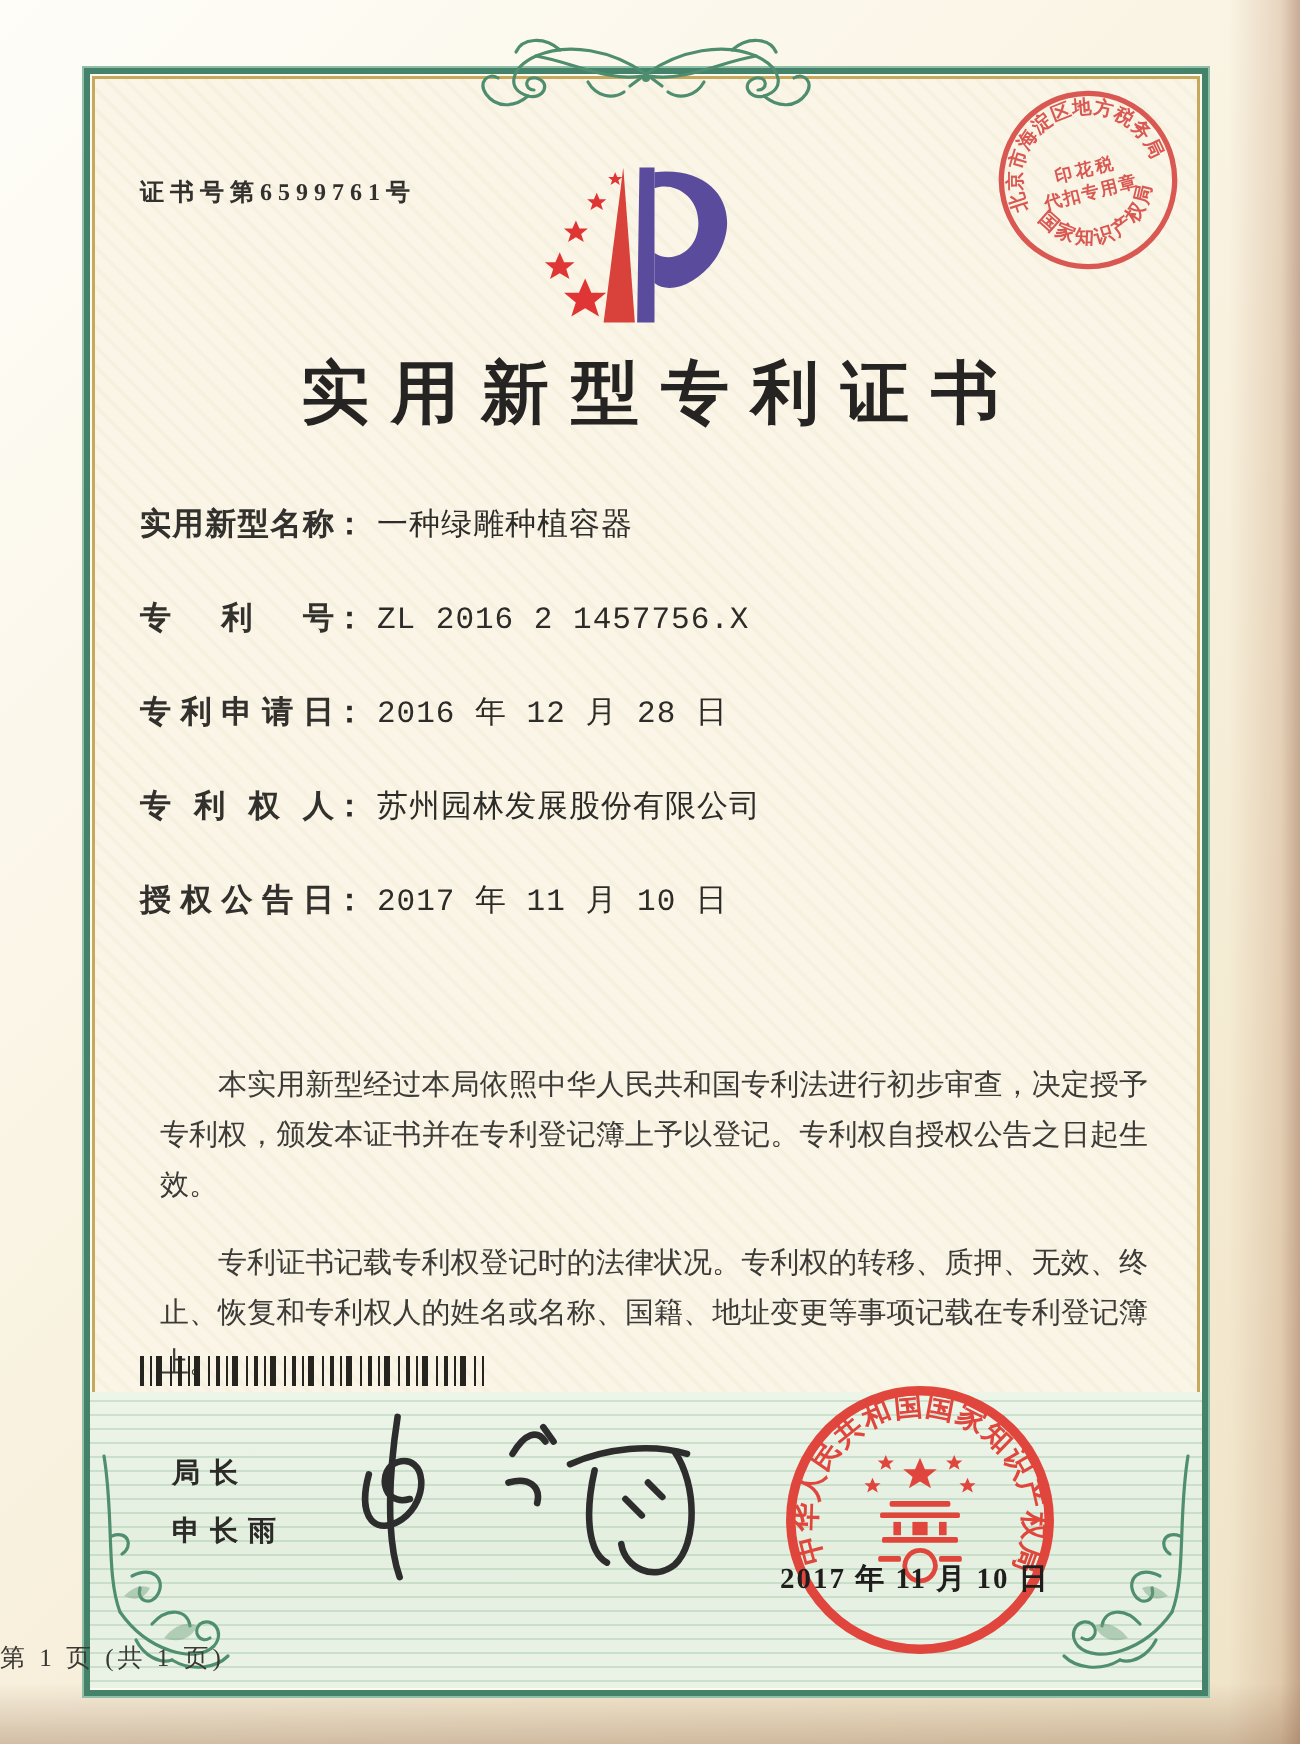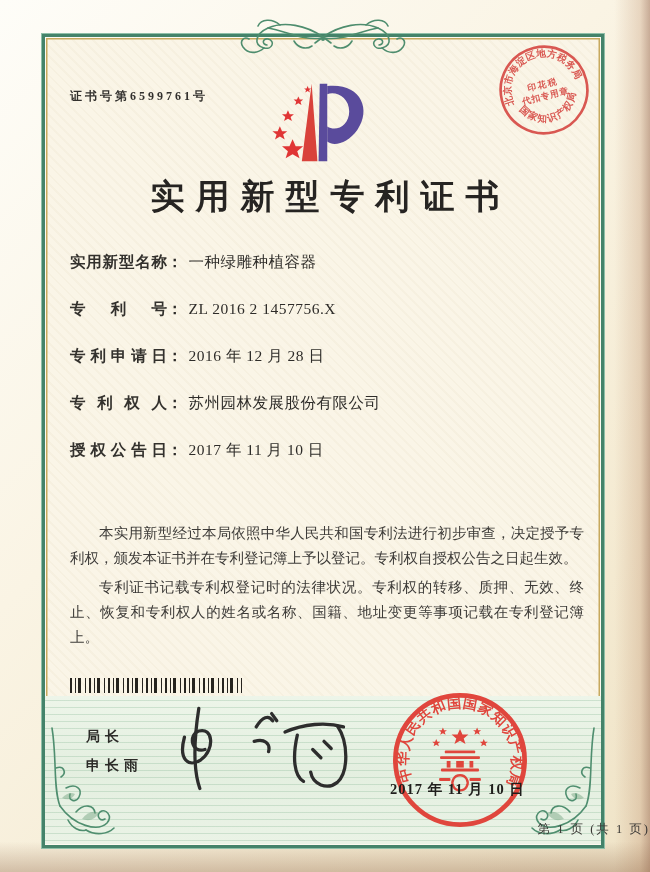--- a/index.html
+++ b/index.html
@@ -21,32 +21,32 @@
       linear-gradient(180deg,#edf5e9 0%,#e4efe0 50%,#eaf3e6 100%);}
   .cert-no{position:absolute;left:70px;top:88px;font-size:12px;letter-spacing:3px;color:#33312e;font-weight:600;}
   .title{position:absolute;left:0;top:174px;width:100%;text-align:center;font-size:34px;
     letter-spacing:11px;color:#262422;font-weight:700;text-indent:11px;}
   .logo{position:absolute;left:260px;top:78px;width:116px;height:104px;}
   .stamp{position:absolute;left:494px;top:40px;width:100px;height:100px;opacity:.88;transform:rotate(-14deg);}
   .fields{position:absolute;left:70px;top:252px;width:500px;}
   .frow{height:18px;margin-bottom:29px;font-size:15.5px;color:#2e2c29;white-space:nowrap;}
   .flabel{display:inline-block;width:97px;text-align:justify;text-align-last:justify;font-weight:700;color:#33312d;}
   .fcolon{font-weight:600;margin-right:6px;}
-  .fvalue{letter-spacing:.5px;}
+  .fvalue{letter-spacing:.5px;font-family:Liberation Mono, monospace;}
   .body-text{position:absolute;left:66px;top:517px;width:522px;font-size:14.5px;line-height:25px;
     color:#3d3b38;text-align:justify;}
-  .body-text p{margin:4px;text-indent:2em;}
+  .body-text p{margin:14px;text-indent:2em;}
   .barcode{position:absolute;left:70px;top:678px;width:172px;height:15px;
     background:repeating-linear-gradient(90deg,#26241f 0 2px,rgba(0,0,0,0) 2px 5px,#26241f 5px 6px,rgba(0,0,0,0) 6px 8px,#26241f 8px 11px,rgba(0,0,0,0) 11px 15px,#26241f 15px 16px,rgba(0,0,0,0) 16px 19px);}
   .signer{position:absolute;left:86px;top:728px;font-size:14px;color:#2c2b28;letter-spacing:5px;font-weight:600;}
   .signer div{margin-bottom:11px;}
   .signature{position:absolute;left:168px;top:700px;width:195px;height:98px;}
   .seal{position:absolute;left:384px;top:684px;width:152px;height:152px;opacity:.92;}
   .issue-date{position:absolute;left:390px;top:780px;font-size:14.5px;font-weight:600;color:#1f1e1c;letter-spacing:1px;}
-  .footer{position:absolute;left:0;top:821px;width:100%;text-align:right;font-size:12.5px;color:#3a3835;letter-spacing:2px;}
+  .footer{position:absolute;left:0;top:821px;width:100%;text-align:left;font-size:12.5px;color:#3a3835;letter-spacing:2px;}
   .ornament-top{position:absolute;left:208px;top:15px;width:230px;height:42px;}
   .corner{position:absolute;width:100px;height:118px;}
   .corner.bl{left:46px;top:726px;}
   .corner.br{left:500px;top:726px;transform:scaleX(-1);}
 </style>
 </head>
 <body>
 
 <div class="page">
 

